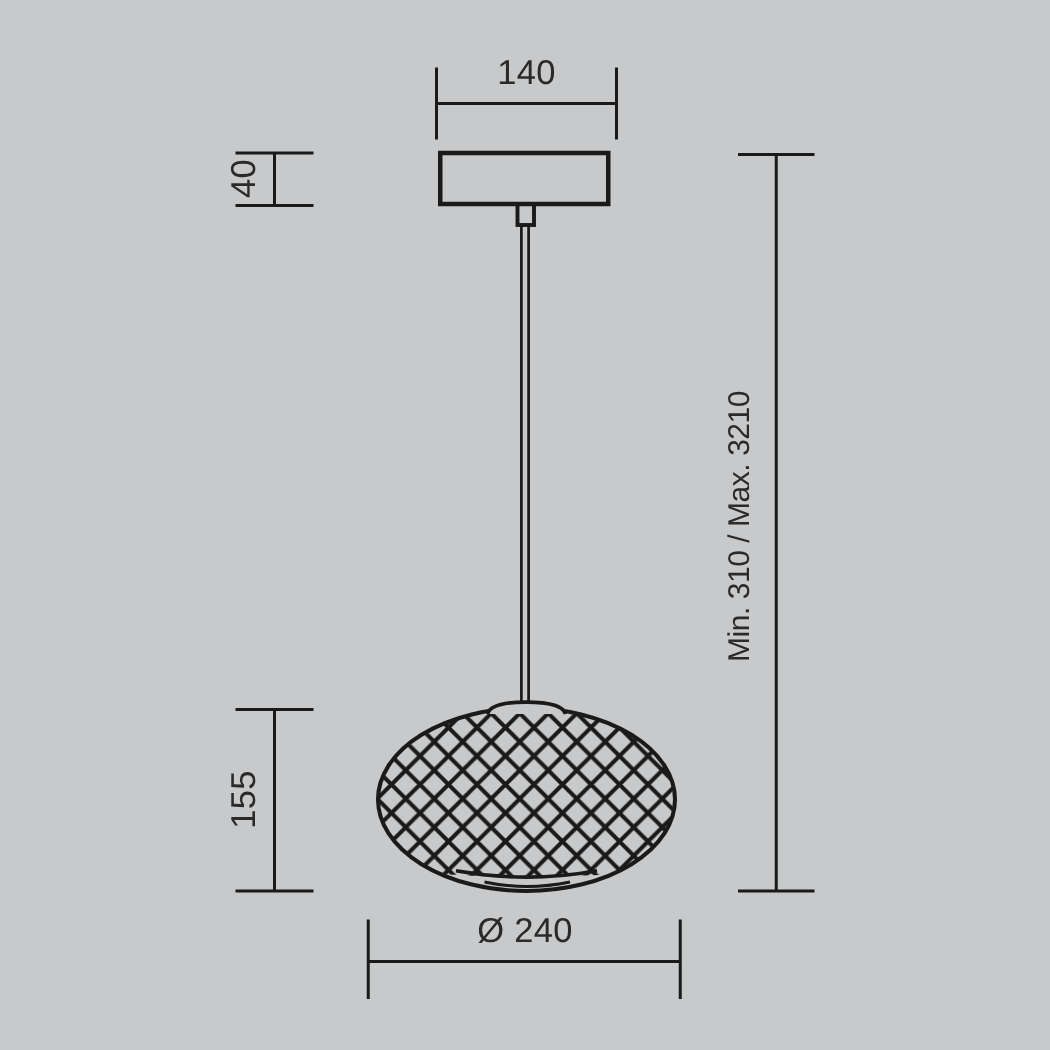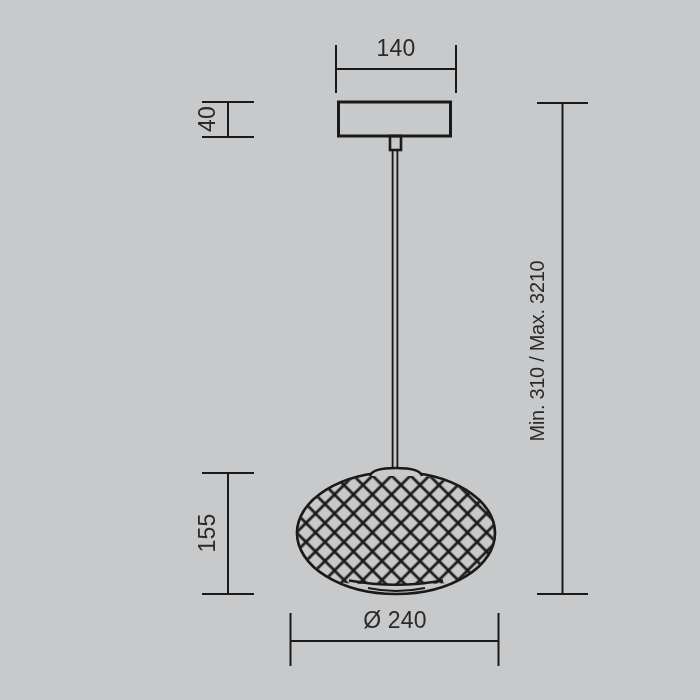--- a/index.html
+++ b/index.html
@@ -7,21 +7,21 @@
     --line:#1a1a1a;
     --text:#2a2a2a;
   }
   html,body{margin:0;padding:0;}
   body{
     width:700px;height:700px;
     background:var(--bg);
     font-family:"Liberation Sans", sans-serif;
     overflow:hidden;
   }
-  .stage{position:relative;width:556px;height:700px;padding-left:45px;}
+  .stage{position:relative;width:556px;height:700px;}
   svg{display:block;}
   .ln{stroke:var(--line);fill:none;}
   .dim{stroke-width:2;}
   .lbl{
     fill:var(--text);
     font-family:"Liberation Sans", sans-serif;
     font-size:23px;
     letter-spacing:.2px;
   }
   .lbl-long{font-size:20px;letter-spacing:-0.3px;}

